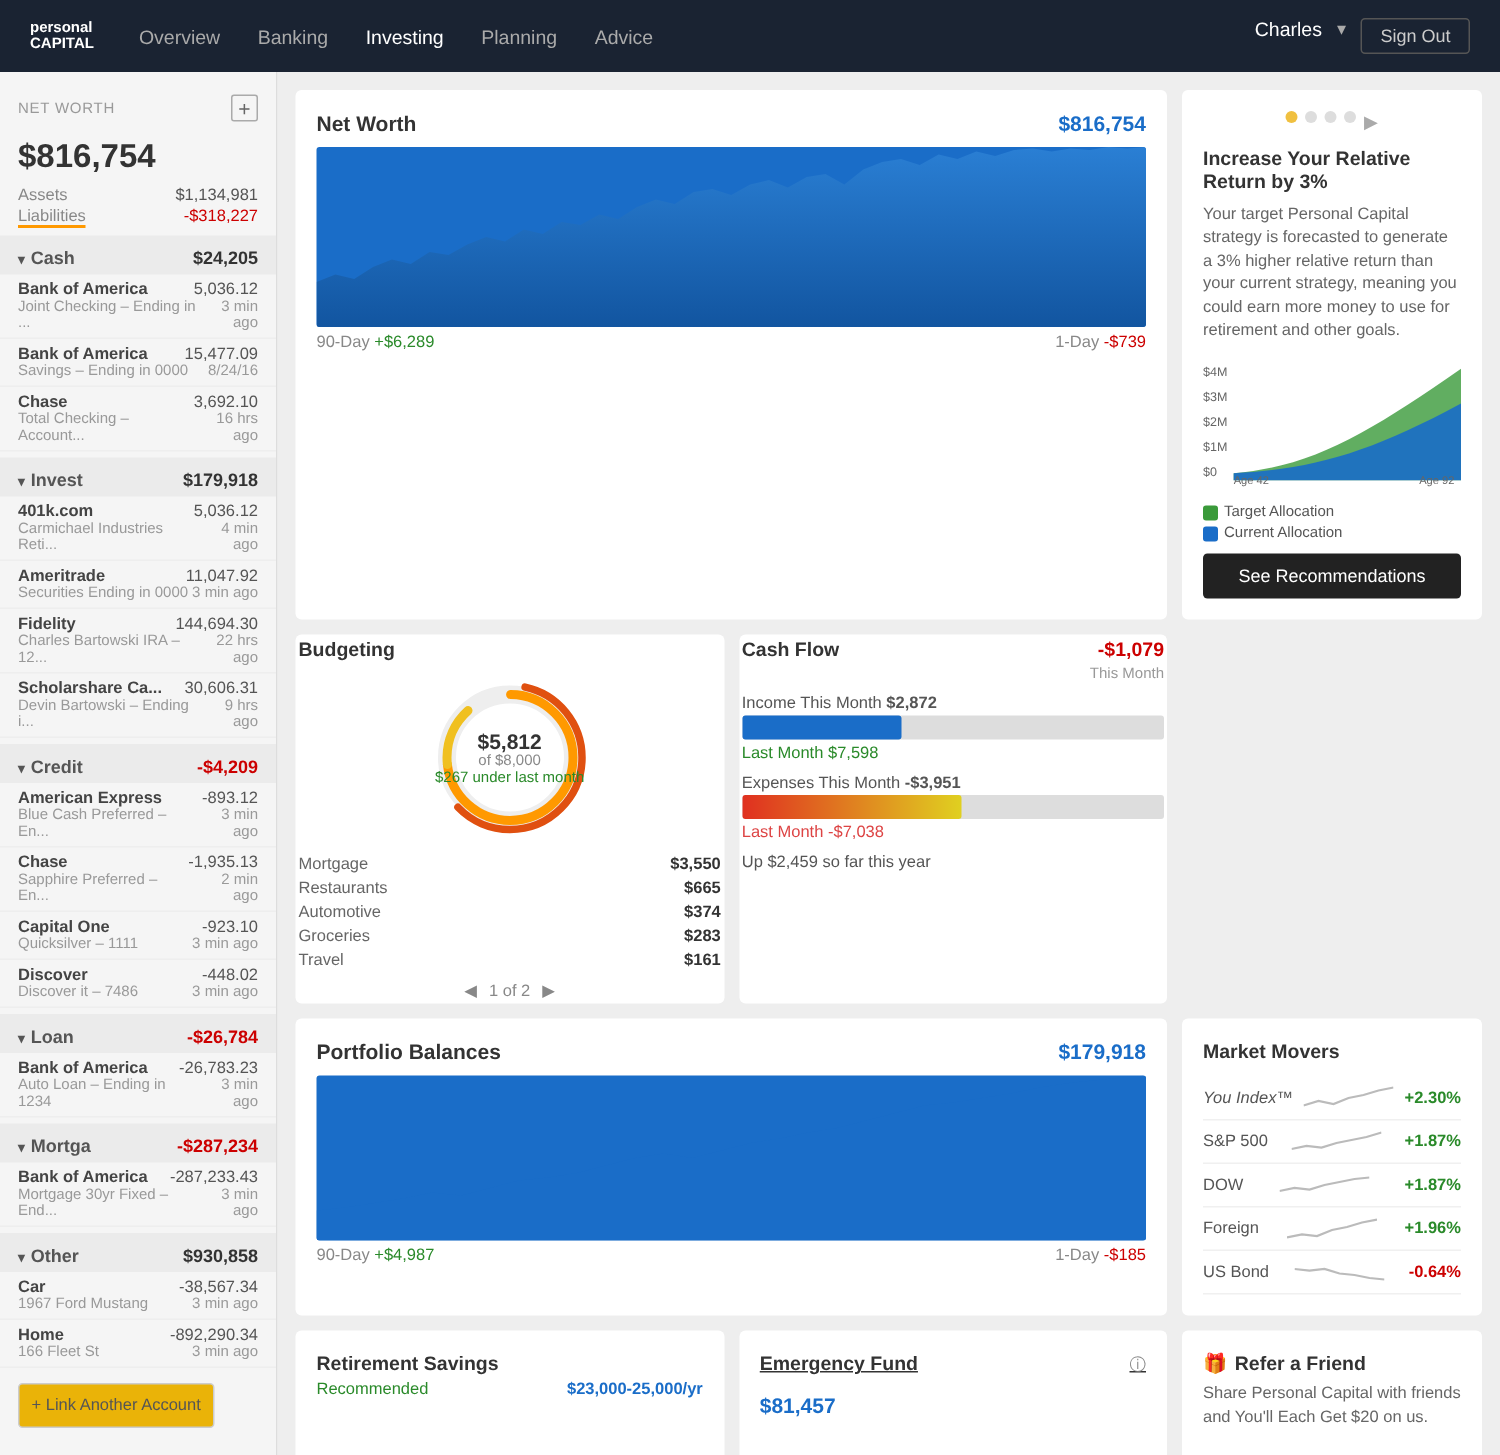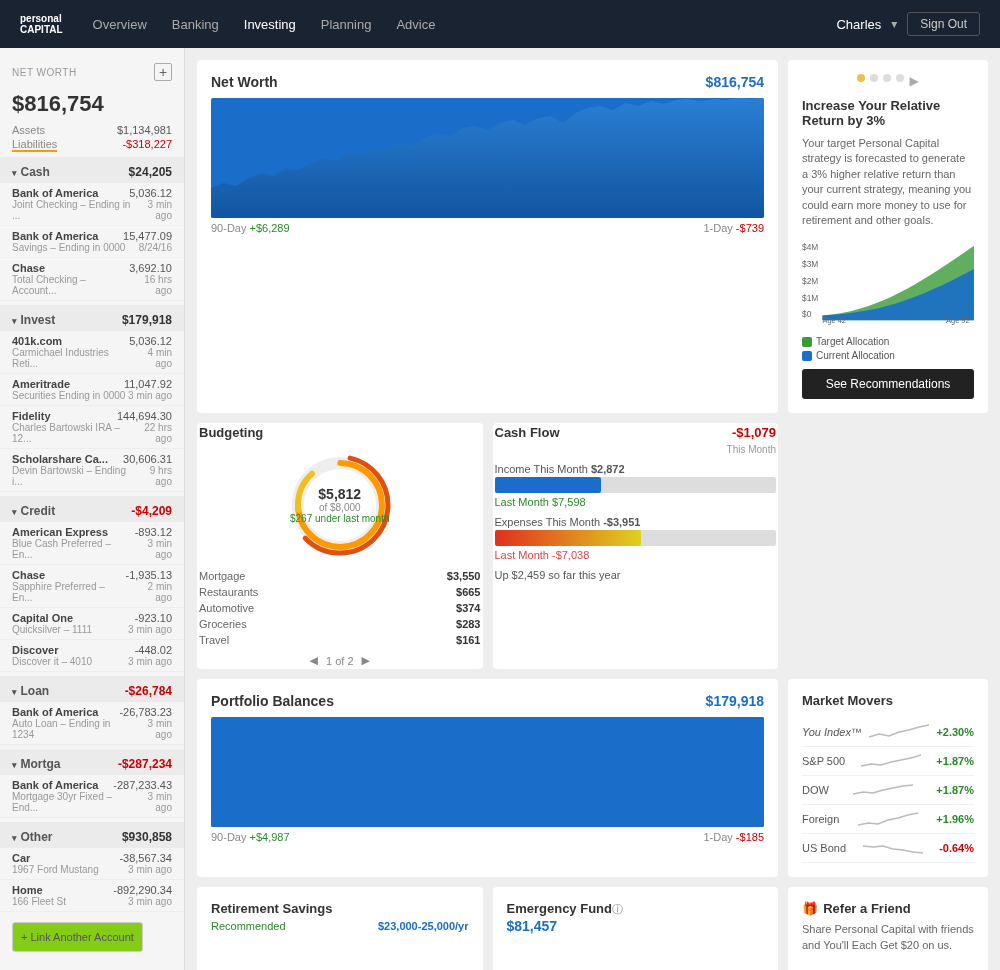--- a/index.html
+++ b/index.html
@@ -4,21 +4,21 @@
   <style>
     * { box-sizing: border-box; margin: 0; padding: 0; }
     body { font-family: Arial, sans-serif; font-size: 12px; background: #f0f0f0; color: #333; width: 1000px; }
 
     
     .header { background: #1a2332; display: flex; align-items: center; padding: 0 20px; height: 48px; }
     .logo { color: #00aaff; font-weight: bold; font-size: 18px; margin-right: 30px; }
     .logo span { color: white; font-size: 10px; display: block; }
     .nav { display: flex; gap: 25px; flex: 1; }
     .nav-item { color: #aaa; font-size: 13px; cursor: pointer; padding: 5px 0; }
-    .header-right { display: flex; align-items: center; gap: 10px; }
+    .header-right { display: flex; gap: 10px; }
     .user-name { color: white; font-size: 13px; cursor: pointer; }
     .signout-btn { background: transparent; border: 1px solid #555; color: #ccc; padding: 4px 12px; border-radius: 3px; cursor: pointer; font-size: 12px; }
 
     
     .main-layout { display: flex; width: 1000px; min-height: 922px; }
 
     
     .sidebar { width: 185px; background: #f5f5f5; border-right: 1px solid #ddd; padding: 10px 0; flex-shrink: 0; }
     .sidebar-header { display: flex; justify-content: space-between; align-items: center; padding: 5px 12px 8px; }
     .sidebar-title { font-size: 10px; color: #999; text-transform: uppercase; letter-spacing: 0.5px; }
@@ -31,21 +31,21 @@
     .section-header { display: flex; justify-content: space-between; align-items: center; padding: 8px 12px 4px; margin-top: 4px; cursor: pointer; background: #ebebeb; }
     .section-title { font-size: 12px; font-weight: bold; color: #555; }
     .section-amount { font-size: 12px; font-weight: bold; color: #333; }
     .section-amount.negative { color: #c00; }
     .account-item { padding: 4px 12px; border-bottom: 1px solid #eee; cursor: pointer; }
     .account-name { font-size: 11px; font-weight: bold; color: #444; }
     .account-sub { font-size: 10px; color: #999; }
     .account-amount { font-size: 11px; color: #555; text-align: right; }
     .account-time { font-size: 10px; color: #999; text-align: right; }
     .account-row { display: flex; justify-content: space-between; }
-    .link-account-btn { display: flex; align-items: center; justify-content: center; gap: 5px; padding: 8px; margin: 10px 12px; border: 1px solid #ccc; border-radius: 3px; background: #84cc16; cursor: pointer; font-size: 11px; color: #555; }
+    .link-account-btn { display: flex; align-items: center; justify-content: center; gap: 5px; padding: 8px; margin: 10px 12px; border: 1px solid #ccc; border-radius: 3px; background: #eab308; cursor: pointer; font-size: 11px; color: #555; }
 
     
     .content { flex: 1; padding: 12px; display: flex; flex-direction: column; gap: 10px; background: #eee; }
 
     
     .card { background: white; border-radius: 4px; padding: 2px; }
 
     
     .nw-card { background: white; border-radius: 4px; padding: 14px; }
     .nw-header { display: flex; justify-content: space-between; margin-bottom: 8px; }
@@ -279,21 +279,21 @@
           <span class="account-sub">Quicksilver – 1111</span>
           <span class="account-time">3 min ago</span>
         </div>
     </div>
     <div class="account-item">
       <div class="account-row">
           <span class="account-name">Discover</span>
           <span class="account-amount">-448.02</span>
         </div>
       <div class="account-row">
-          <span class="account-sub">Discover it – 4010</span>
+          <span class="account-sub">Discover it – 7486</span>
           <span class="account-time">3 min ago</span>
         </div>
     </div>
 
     <div class="section-header">
       <span class="section-title"><span class="chevron">▾</span>Loan</span>
       <span class="section-amount negative">-$26,784</span>
     </div>
     <div class="account-item">
       <div class="account-row">
@@ -556,21 +556,21 @@
           <span class="retire-title">Retirement Savings</span>
         </div>
         <div style="display:flex;justify-content:space-between;">
           <span class="retire-rec">Recommended</span>
           <span class="retire-range">$23,000-25,000/yr</span>
         </div>
 
       </div>
 
       <div class="emerge-card">
-        <div style="display:flex;align-items:baseline;margin-bottom:0;">
+        <div style="display:flex;justify-content:space-between;align-items:baseline;margin-bottom:11px;text-decoration:underline;">
           <span class="ef-title">Emergency Fund</span>
           <span style="font-size:11px;color:#888;cursor:pointer;">ⓘ</span>
         </div>
         <div class="ef-amount">$81,457</div>
 
       </div>
 
       <div class="refer-card">
         <div class="refer-title">
           <span>🎁</span>

